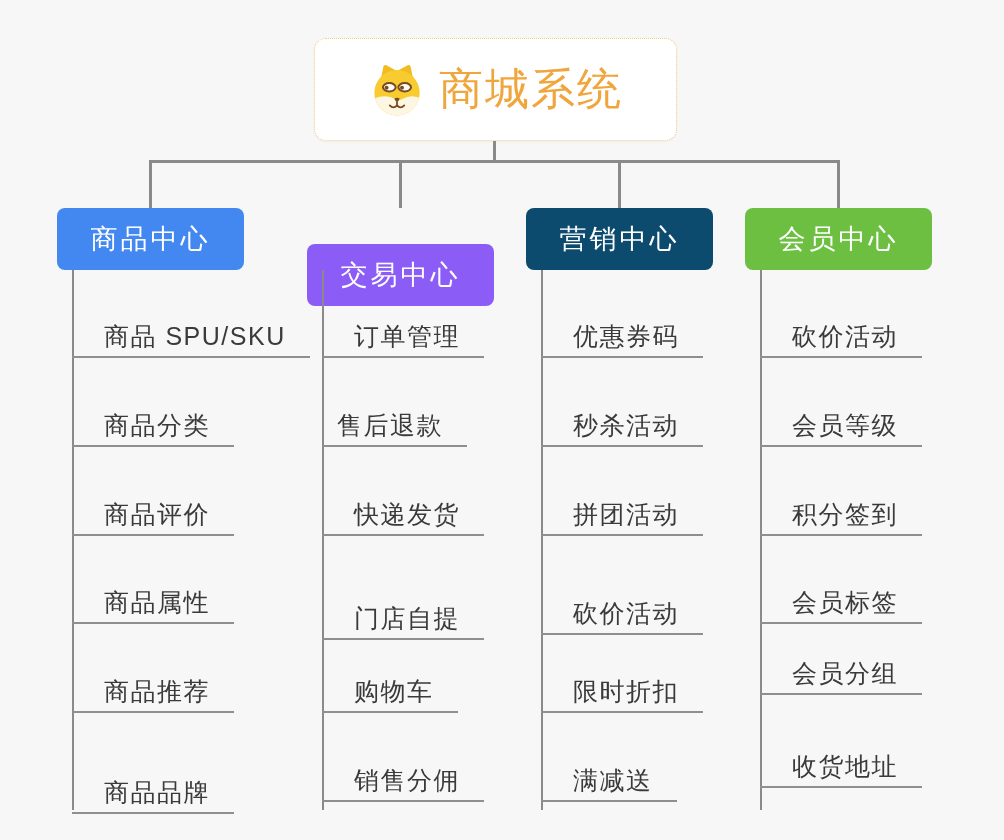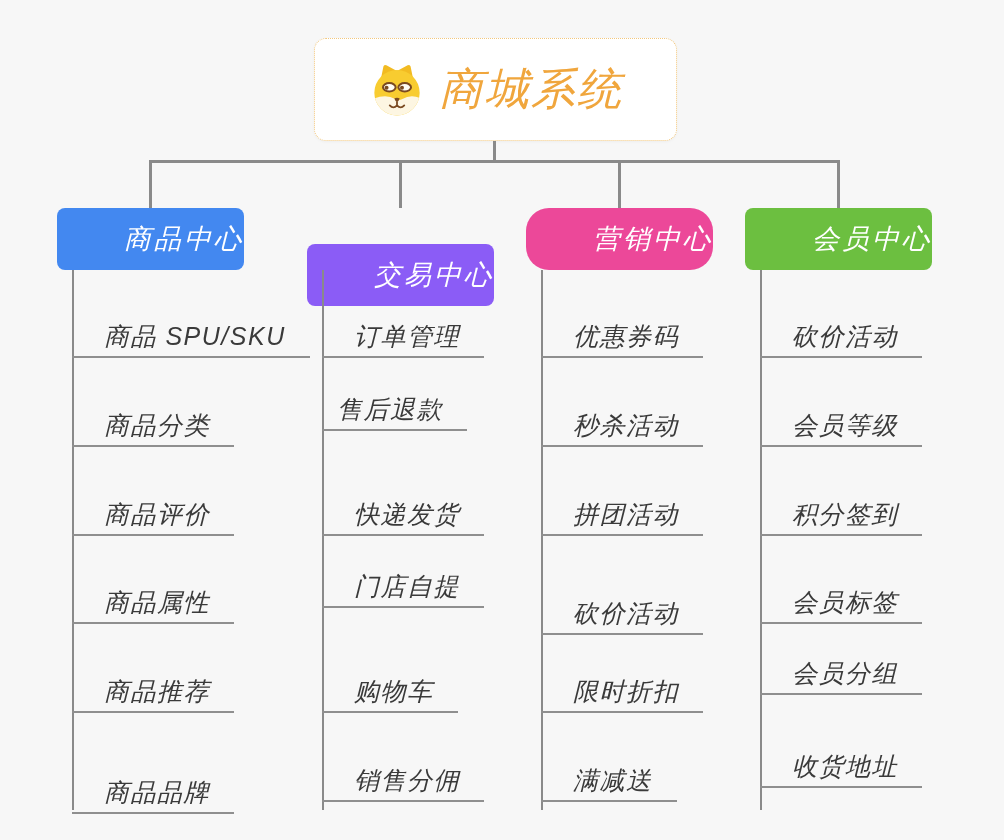--- a/index.html
+++ b/index.html
@@ -12,21 +12,20 @@
   body{
     background:var(--bg);
     font-family:"Liberation Sans","DejaVu Sans",sans-serif;
   }
   #canvas{
     position:relative;
     width:1004px;
     height:840px;
     background:var(--bg);
     overflow:hidden;
-    font-style:italic;
   }
   
   .root-node{
     position:absolute;
     left:314px; top:38px;
     width:363px; height:103px;
     background:#ffffff;
     border:1px dotted #f3c87e;
     border-radius:12px;
     display:flex;
@@ -48,21 +47,21 @@
   .cline{position:absolute;background:var(--connector);}
   .root-stub{left:493px;top:141px;width:3px;height:21px;}
   .h-bus{left:149px;top:160px;width:691px;height:3px;}
   .drop{top:161px;width:3px;height:47px;}
   
   .branch{position:absolute;top:208px;width:250px;}
   .branch-header{
     position:absolute;left:0;top:0;
     width:187px;height:62px;
     border-radius:8px;
-    display:flex;align-items:center;justify-content:flex-end;
+    display:flex;align-items:center;justify-content:center;
     color:#ffffff;
     font-size:27px;
     letter-spacing:3px;
     cursor:pointer;
     white-space:nowrap;
   }
   .vline{
     position:absolute;
     left:15px;top:62px;
     width:2px;height:540px;
@@ -132,30 +131,30 @@
       </div>
   </div>
 
   <div class="branch" style="left:307px">
     <div class="branch-header" style="background: #8b5cf6; margin-top: 36px;">
       <span>交易中心</span>
     </div>
     <div class="vline"></div>
     <div class="leaves">
         <div class="leaf" style="top: 114px;">订单管理</div>
-        <div class="leaf" style="top: 187px; padding-left: 15px;">售后退款</div>
+        <div class="leaf" style="top: 203px; padding-left: 15px;">售后退款</div>
         <div class="leaf" style="top: 292px;">快递发货</div>
-        <div class="leaf" style="top: 364px;">门店自提</div>
+        <div class="leaf" style="top: 396px;">门店自提</div>
         <div class="leaf" style="top: 469px;">购物车</div>
         <div class="leaf" style="top: 558px;">销售分佣</div>
       </div>
   </div>
 
   <div class="branch" style="left:526px">
-    <div class="branch-header" style="background: #ec4899; border-radius: 23px;">
+    <div class="branch-header" style="background: #0c4a6e;">
       <span>营销中心</span>
     </div>
     <div class="vline"></div>
     <div class="leaves">
         <div class="leaf" style="top: 114px;">优惠券码</div>
         <div class="leaf" style="top: 203px;">秒杀活动</div>
         <div class="leaf" style="top: 292px;">拼团活动</div>
         <div class="leaf" style="top: 391px;">砍价活动</div>
         <div class="leaf" style="top: 469px;">限时折扣</div>
         <div class="leaf" style="top: 558px;">满减送</div>

